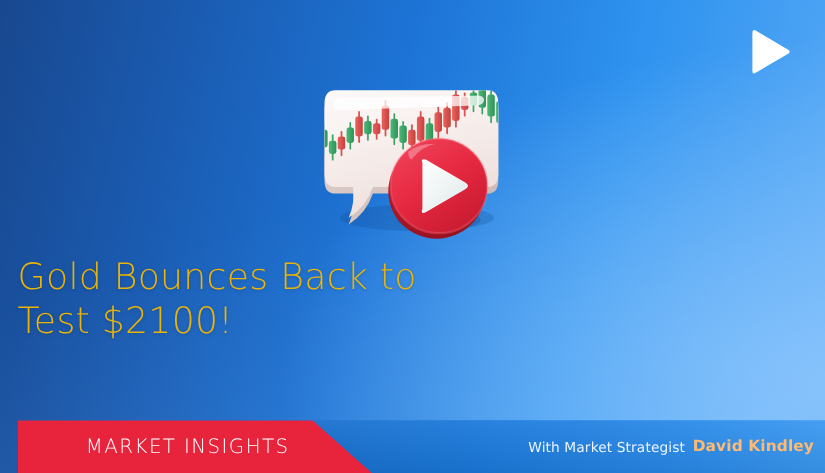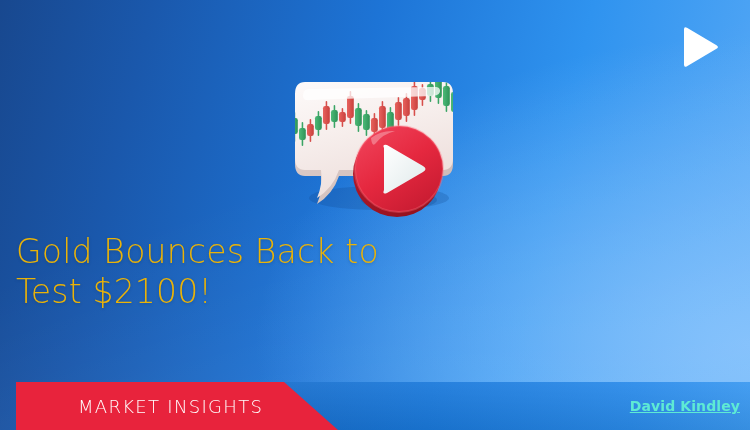--- a/index.html
+++ b/index.html
@@ -117,25 +117,24 @@
     gap: 7px;
     white-space: nowrap;
   }
   .presenter .with {
     color: #eaf3ff;
     font-size: 12.5px;
     font-weight: 400;
     letter-spacing: 0.1px;
   }
   .presenter .who {
-    color: #5eead4;
+    color: #fdba74;
     font-size: 14px;
     font-weight: 700;
     letter-spacing: 0.1px;
-    text-decoration: underline;
   }
 </style>
 </head>
 <body>
 
 <div id="stage">
 
   <div class="bg"></div>
   <div class="bg-sheen"></div>
 
@@ -255,17 +254,18 @@
   <div class="headline">
     <span class="l1">Gold Bounces Back to</span>
     <span class="l2">Test $2100!</span>
   </div>
 
   <div class="bottombar">
     <div class="bottombar-blue"></div>
     <div class="bottombar-red"></div>
     <div class="market-insights">MARKET INSIGHTS</div>
     <div class="presenter">
+      <span class="with">With Market Strategist</span>
       <span class="who">David Kindley</span>
     </div>
   </div>
 
 </div>
 
 </body></html>

